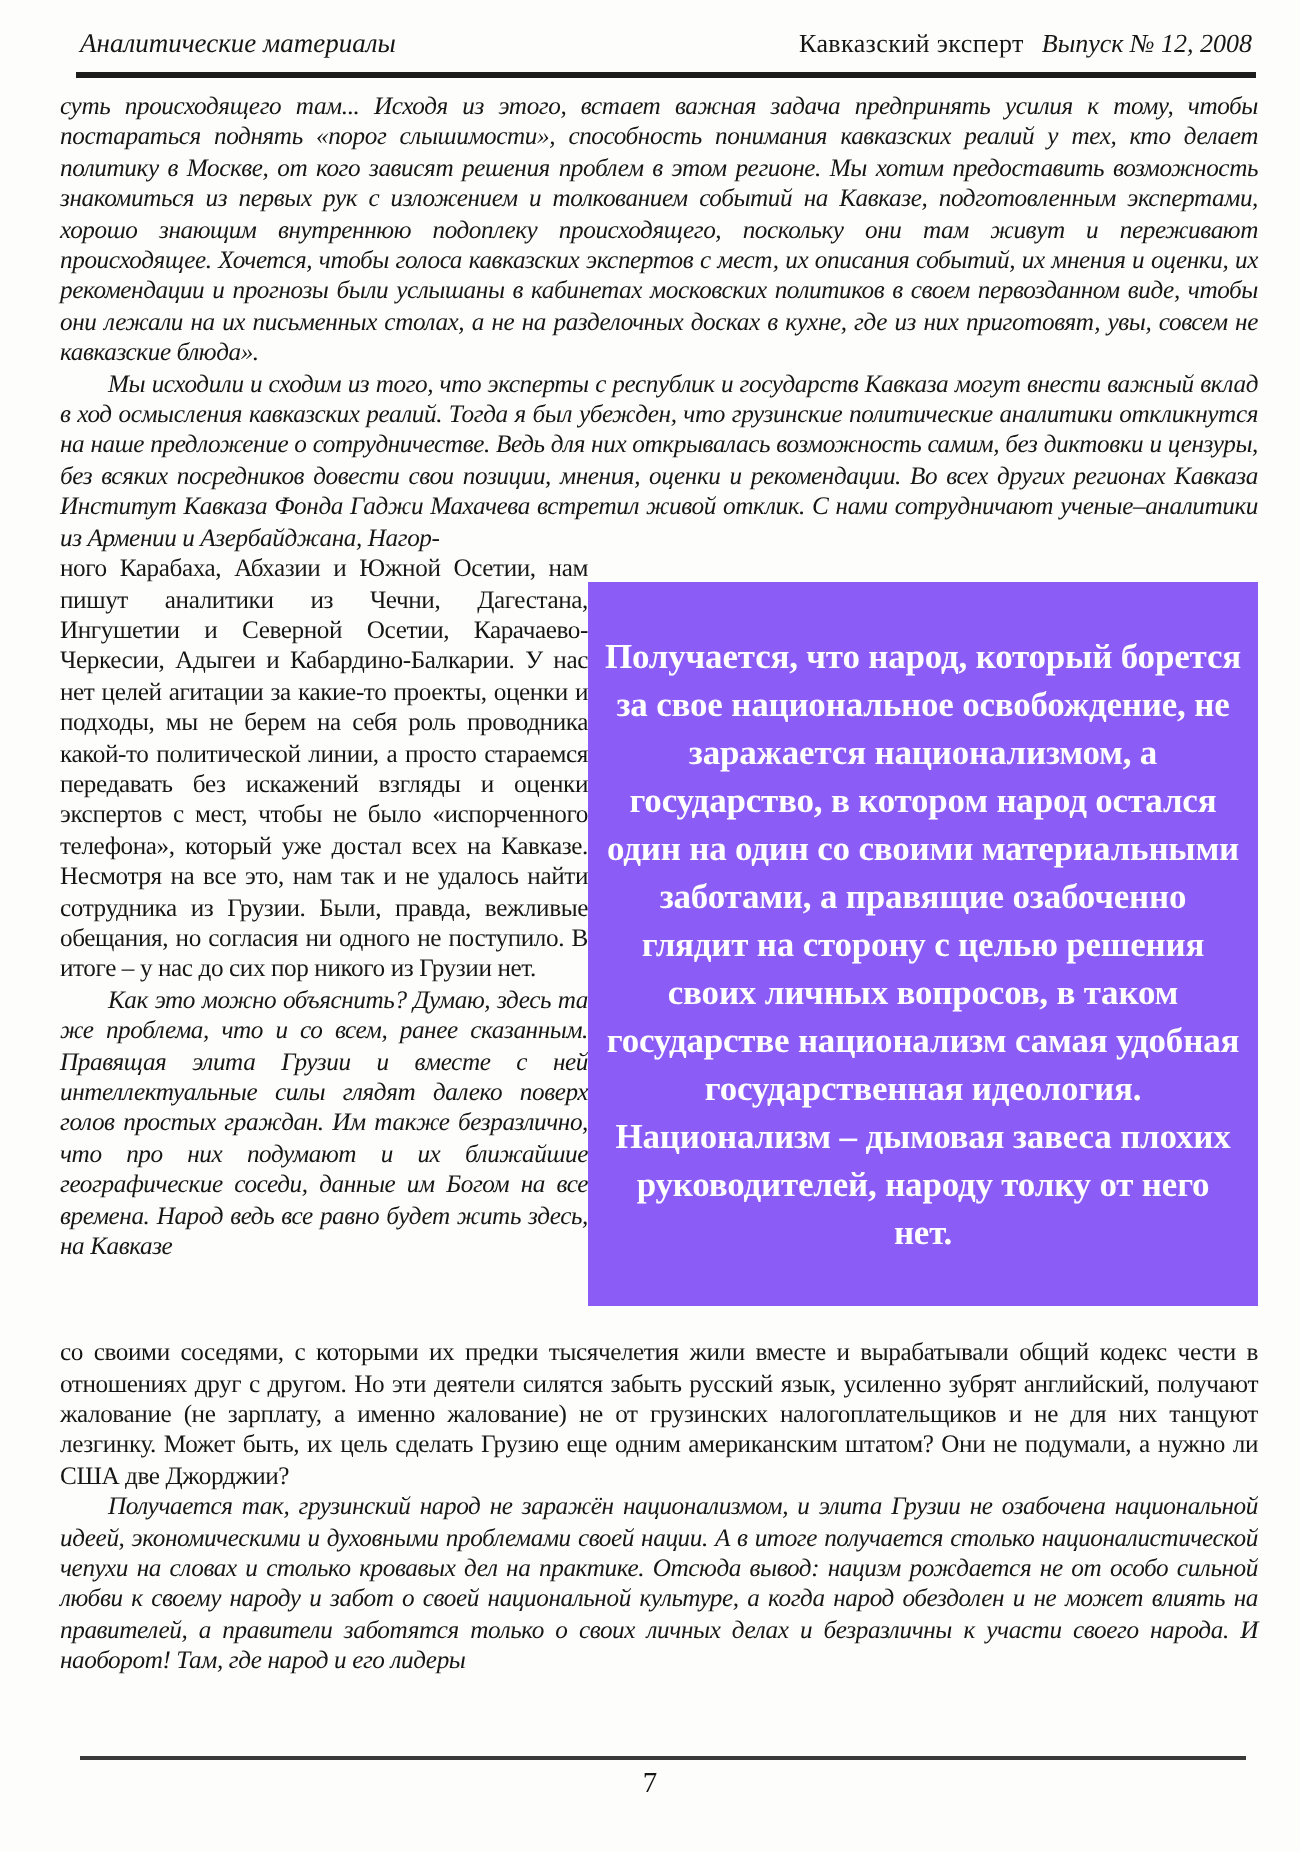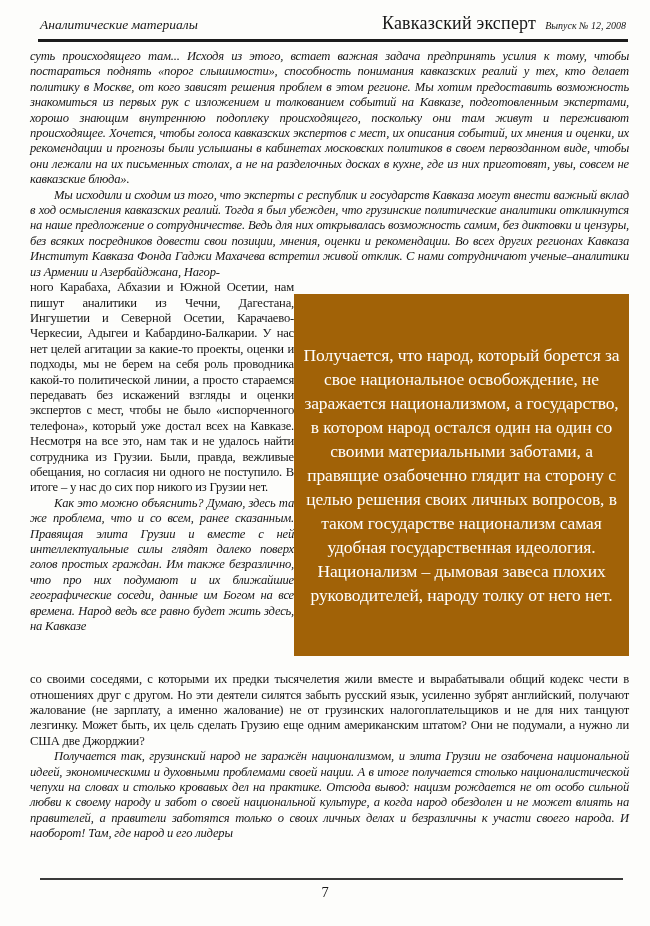--- a/index.html
+++ b/index.html
@@ -16,22 +16,22 @@
   
   .hdr {
     display: flex; justify-content: space-between; align-items: baseline;
     padding: 13px 24px 0 40px;
     gap: 42px;
   }
   .hdr-left {
     font-style: italic; font-size: 13.5px; letter-spacing: 0;
   }
   .hdr-right { white-space: nowrap; }
-  .journal { font-size: 18px; letter-spacing: 0.2px; }
-  .issue { font-style: italic; font-size: 10px; margin-left: 9px; }
+  .journal { font-size: 13px; letter-spacing: 0.2px; }
+  .issue { font-style: italic; font-size: 13px; margin-left: 9px; }
   .hdr-rule {
     margin: 5px 22px 0 38px;
     border-top: 3px solid #1c1c1c;
     height: 0;
   }
   
   .body-text {
     padding: 7px 21px 0 30px;
     font-size: 12.6px;
     line-height: 15.4px;
@@ -44,27 +44,28 @@
   
   .columns {
     display: flex;
     align-items: flex-start;
   }
   .left-col { flex: 0 0 264px; min-height: 392px; }
   .pull-quote {
     flex: 1 1 auto;
     margin-top: 14px;
     height: 362px;
-    background: #a16207;
+    background: #8b5cf6;
     color: #fff;
     display: flex;
     align-items: center;
     justify-content: flex-start;
     padding: 0 8px;
     box-sizing: border-box;
+    font-weight: bold;
   }
   .quote-text {
     margin: 0;
     font-size: 17.5px;
     line-height: 24px;
     text-align: center;
     letter-spacing: -0.1px;
   }
   
   .ftr-rule {

